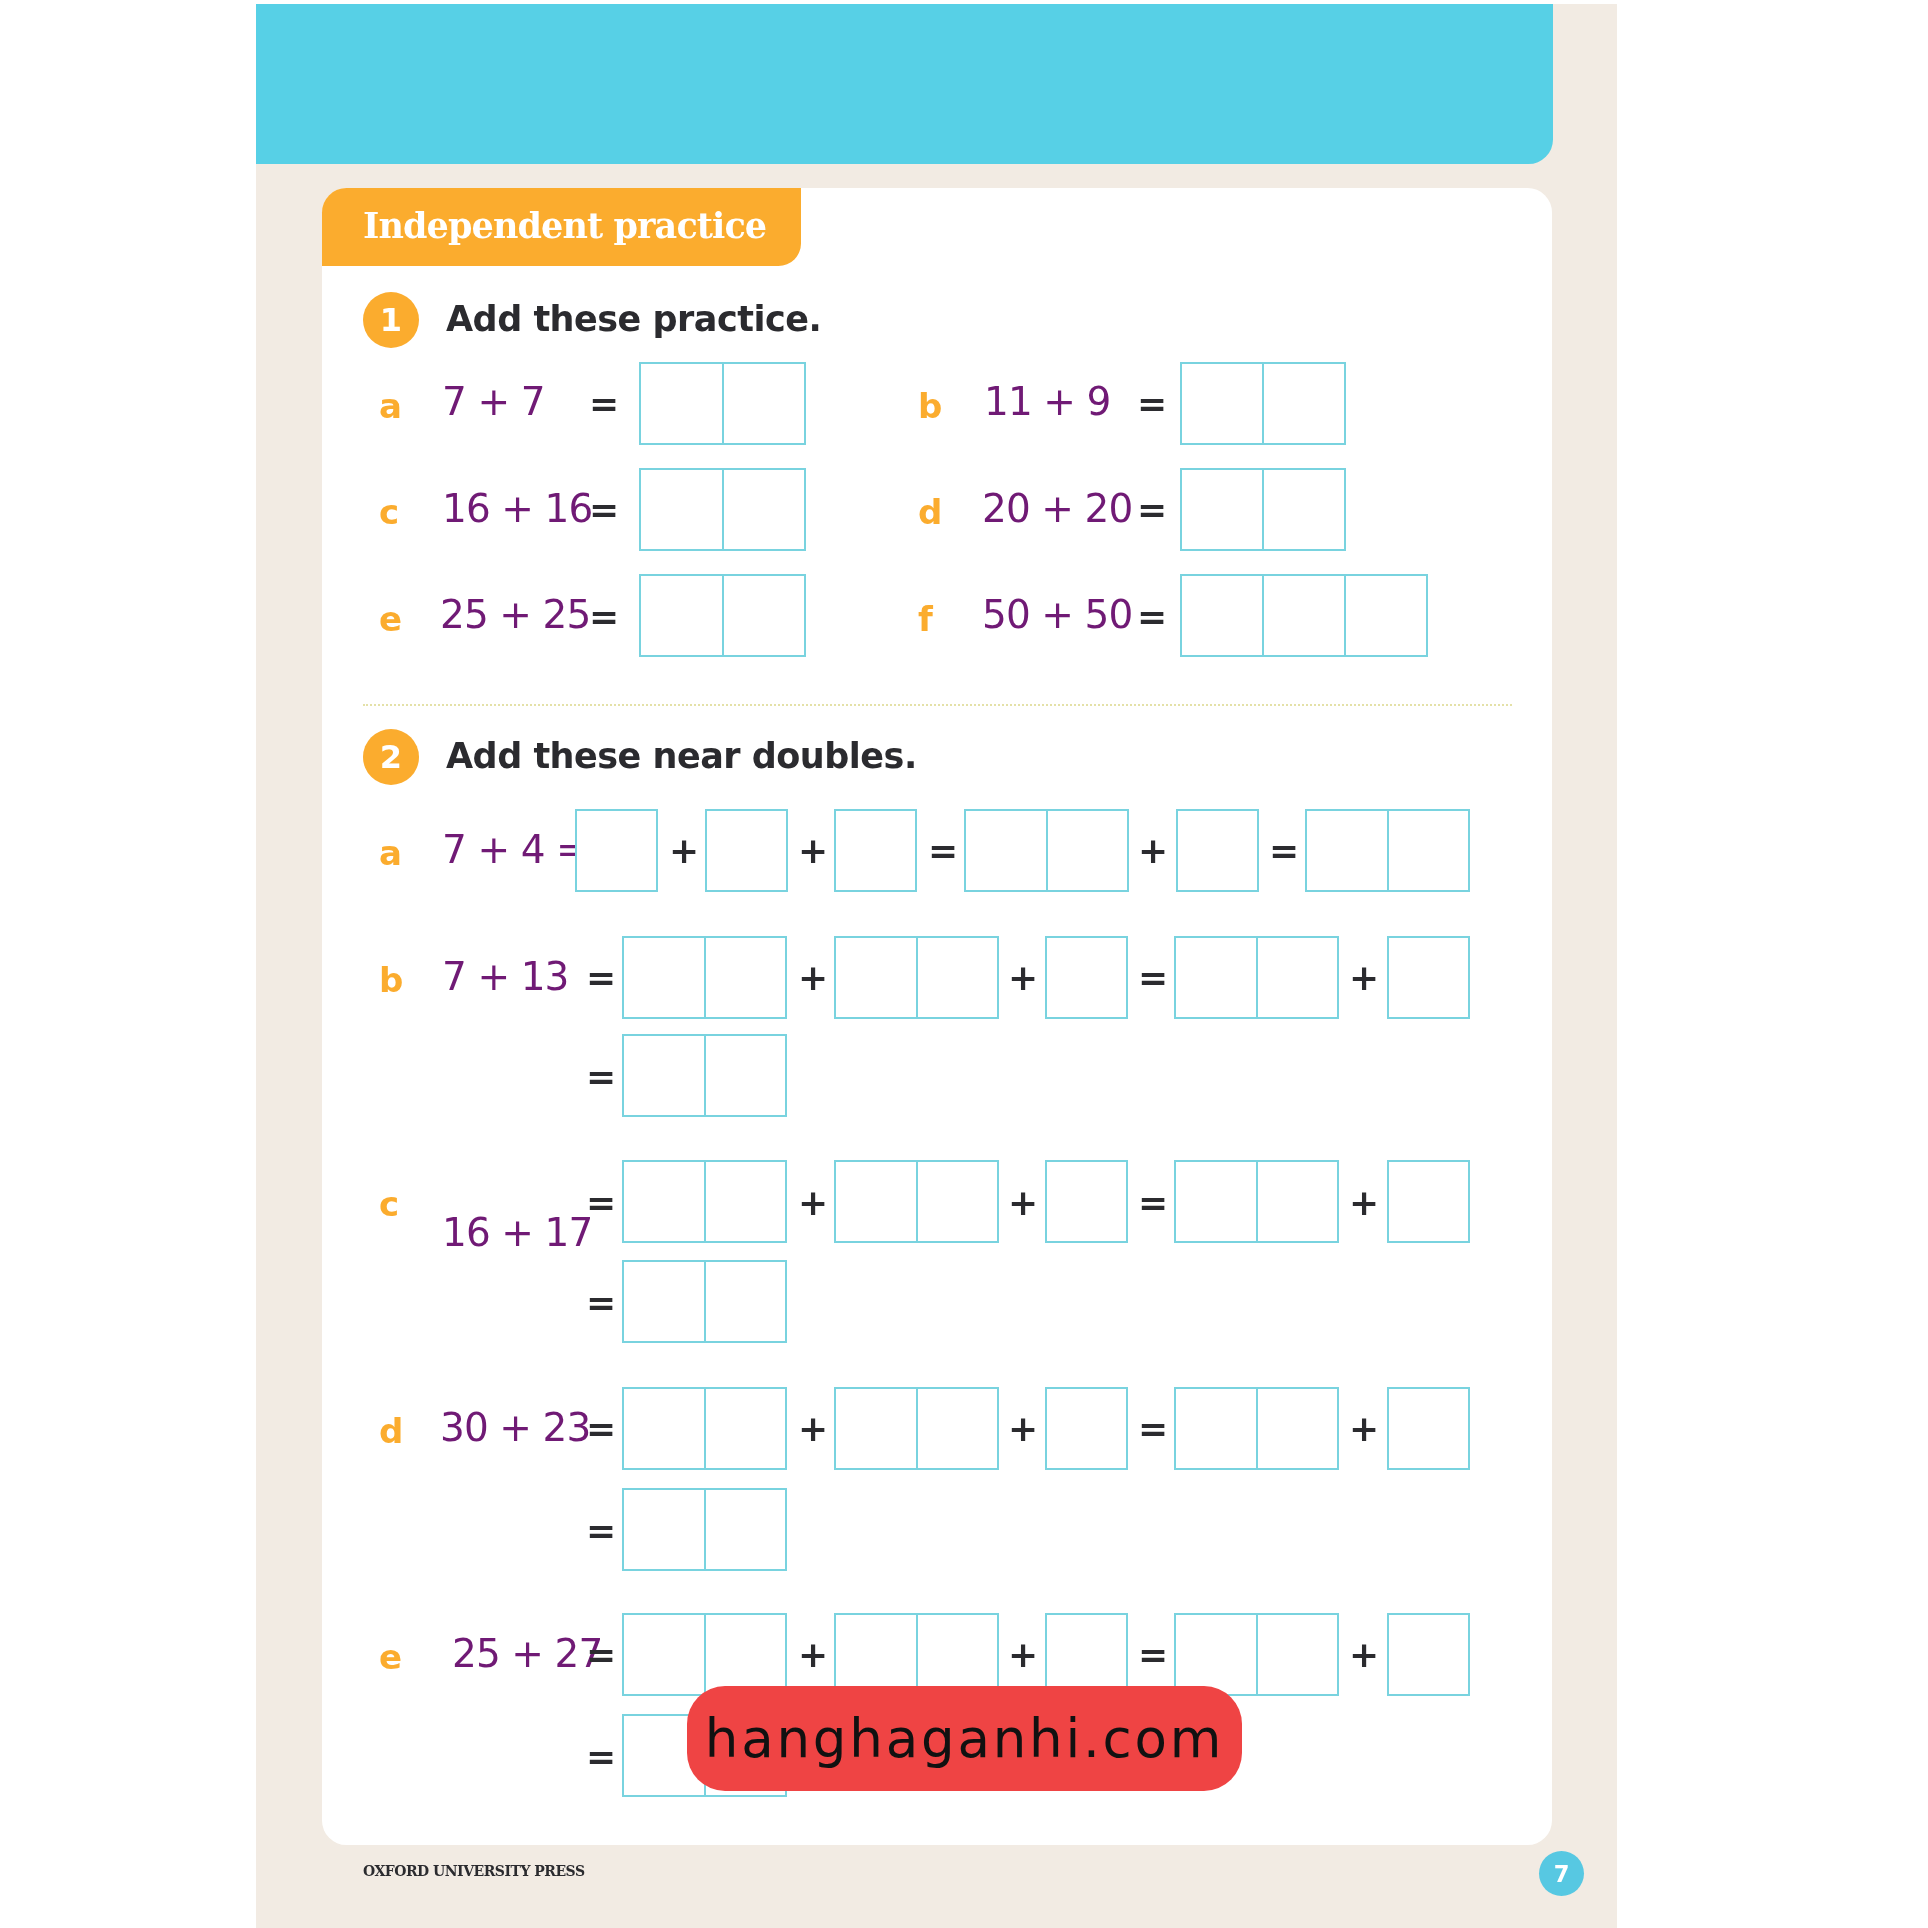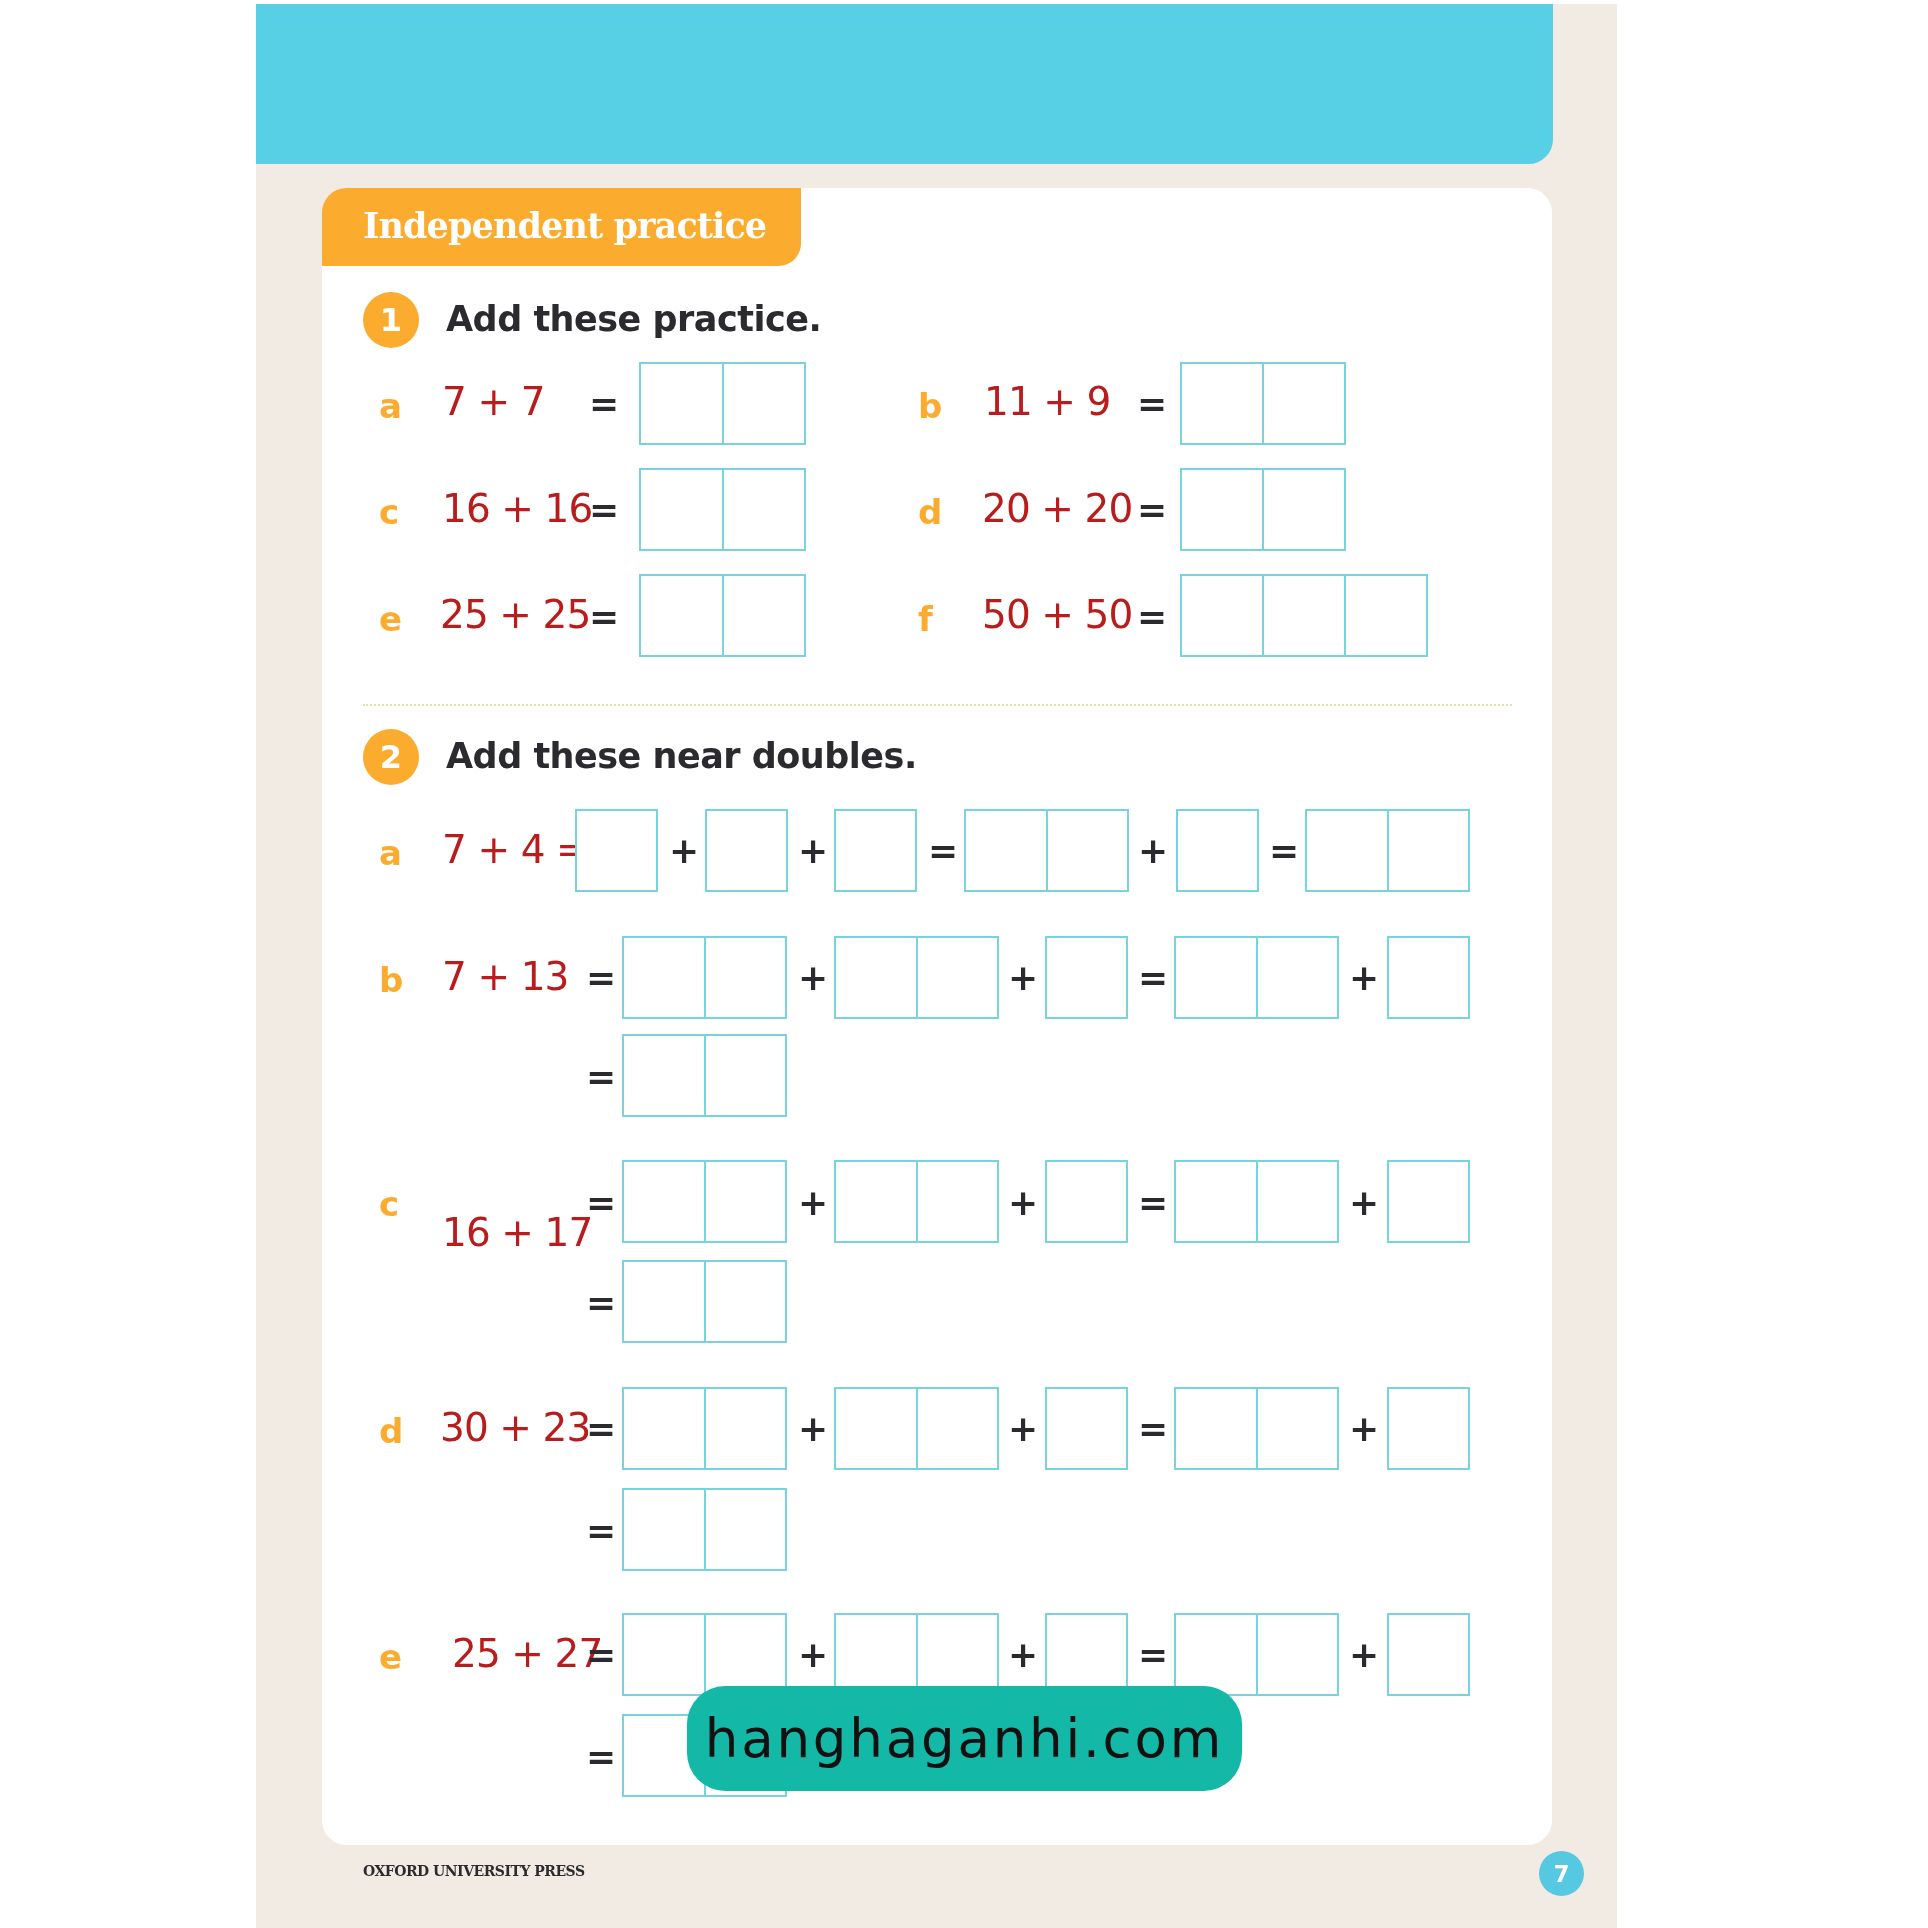--- a/index.html
+++ b/index.html
@@ -7,27 +7,27 @@
          font-family:"DejaVu Sans", sans-serif; color:#2b2b2f; }
   .abs { position:absolute; }
   .page { left:256px; top:3.8px; width:1361px; height:1925px; background:#f2ebe3; }
   .header-band { left:256px; top:3.8px; width:1297px; height:160px; background:#57d0e6; border-bottom-right-radius:24.5px; }
   .panel { left:322px; top:188px; width:1230px; height:1657px; background:#ffffff; border-radius:24.5px; }
   .tab { left:322px; top:188px; width:479px; height:78px; background:#fbac2e; border-top-left-radius:24.5px; border-bottom-right-radius:22.6px; }
   .tab-title { left:363px; top:205px; font-family:"DejaVu Serif", serif; font-weight:bold; font-size:35px; color:#ffffff; letter-spacing:-0.9px; white-space:nowrap; }
   .qnum { width:56px; height:56px; border-radius:50%; background:#fbac2e; color:#fff; font-weight:bold; font-size:32px; display:flex; align-items:center; justify-content:center; }
   .qhead { font-size:35px; font-weight:bold; color:#2b2b2f; white-space:nowrap; letter-spacing:-0.5px; }
   .lbl { font-size:34px; font-weight:bold; color:#fbac2e; line-height:1; }
-  .expr { font-size:39px; color:#b91c1c; white-space:nowrap; line-height:1; letter-spacing:-0.9px; }
+  .expr { font-size:39px; color:#701a75; white-space:nowrap; line-height:1; letter-spacing:-0.9px; }
   .op { font-size:36px; font-weight:bold; color:#2b2b2f; line-height:1; }
   .box { border:2.8px solid #79d3df; box-sizing:border-box; display:flex; height:83px; background:#fff; }
   .cell { flex:1; box-sizing:border-box; }
   .cell + .cell { border-left:2.8px solid #79d3df; }
   .divider { left:363px; top:704px; width:1149px; height:0; border-top:2.8px dotted #e4e1a8; }
-  .watermark { left:687px; top:1686px; width:555px; height:105px; background:#14b8a6; border-radius:38px; display:flex; align-items:center; justify-content:center; font-size:53px; color:#111; letter-spacing:2.8px; }
+  .watermark { left:687px; top:1686px; width:555px; height:105px; background:#ef4444; border-radius:38px; display:flex; align-items:center; justify-content:center; font-size:53px; color:#111; letter-spacing:2.8px; }
   .footer-text { left:363px; top:1863px; font-family:"DejaVu Serif", serif; font-weight:bold; font-size:14px; color:#2b2b2f; white-space:nowrap; letter-spacing:-0.5px; }
   .page-badge { left:1539px; top:1851px; width:45px; height:45px; border-radius:50%; background:#57c8e2; color:#fff; font-weight:bold; font-size:22.6px; display:flex; align-items:center; justify-content:center; }
 </style>
 </head>
 <body>
 
 <div class="abs page"></div>
 <div class="abs header-band"></div>
 <div class="abs panel"></div>
 <div class="abs tab"></div>

